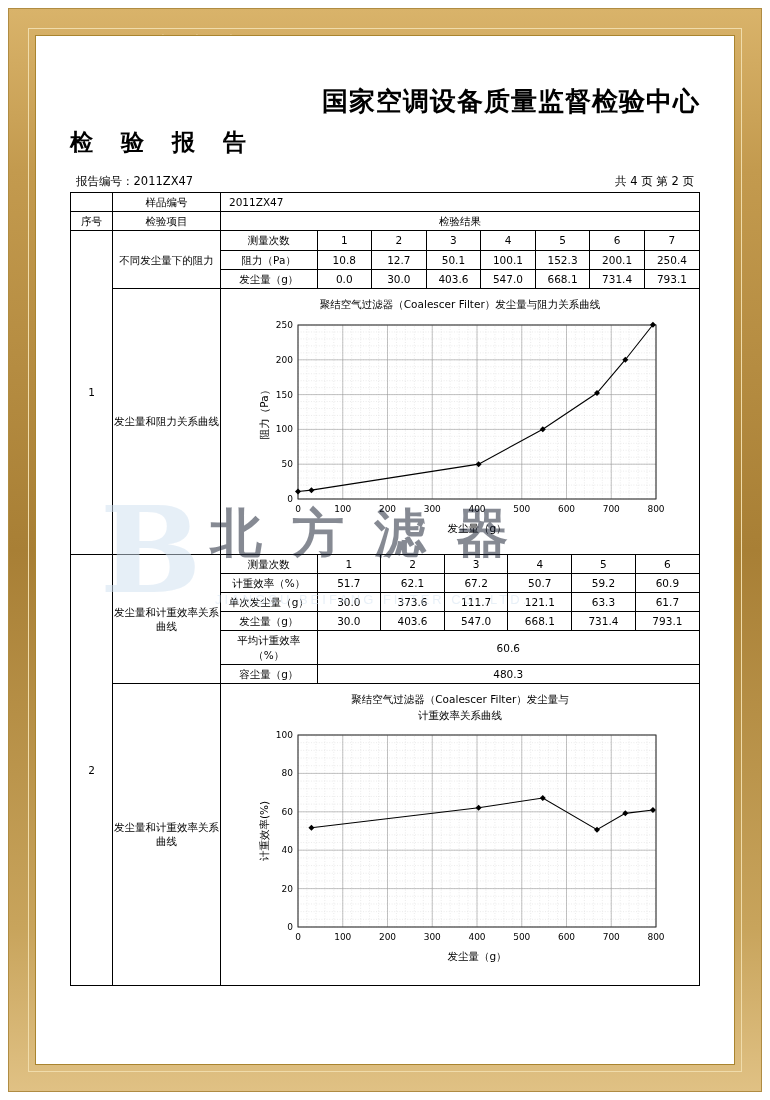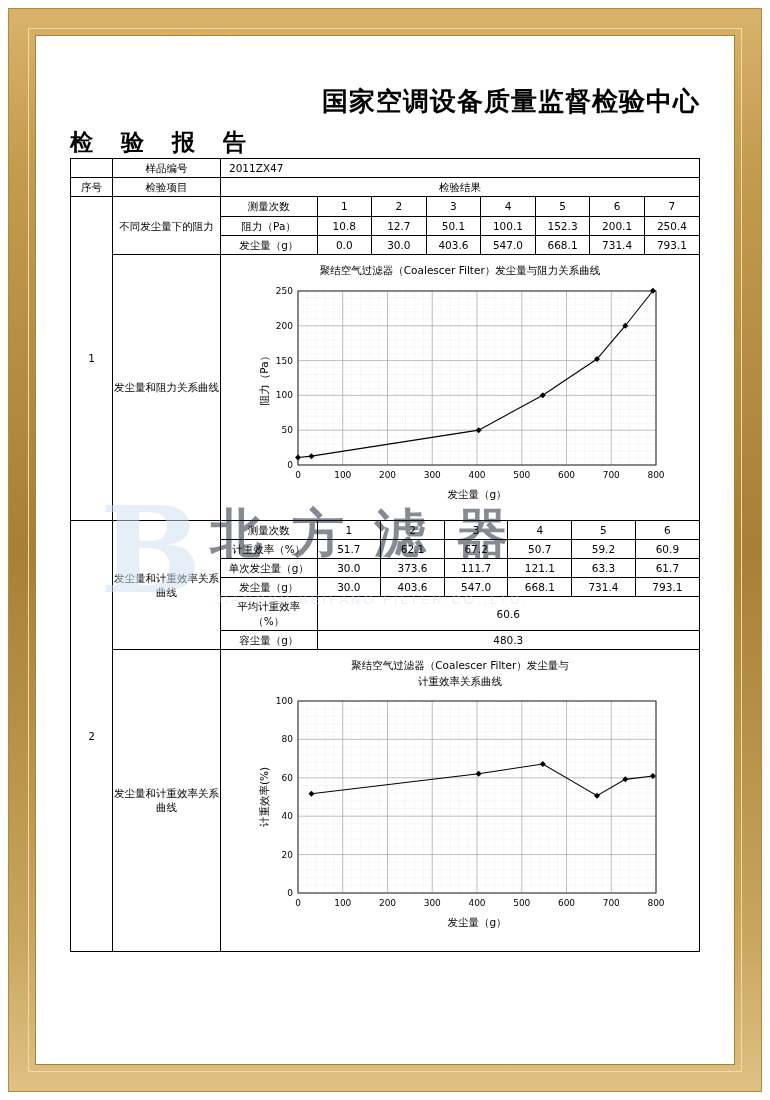--- a/index.html
+++ b/index.html
@@ -152,20 +152,24 @@
     <div class="edge-dec edge-bot"><span>❧ ❧ ❧</span></div>
 
     <div class="frame-inner"></div>
   </div>
 
   <div id="content">
 
     <div class="title1">国家空调设备质量监督检验中心</div>
     <div class="title2">检 验 报 告</div>
 
+    <div class="meta-row">
+      <span>报告编号：2011ZX47</span>
+      <span>共 4 页 第 2 页</span>
+    </div>
 
     <table class="main">
 
       <tbody>
           <tr>
         <td class="col-no" style="border-right:none;"></td>
         <td class="col-item">样品编号</td>
         <td colspan="7" style="text-align:left;padding-left:8px;">2011ZX47</td>
       </tr>
 

